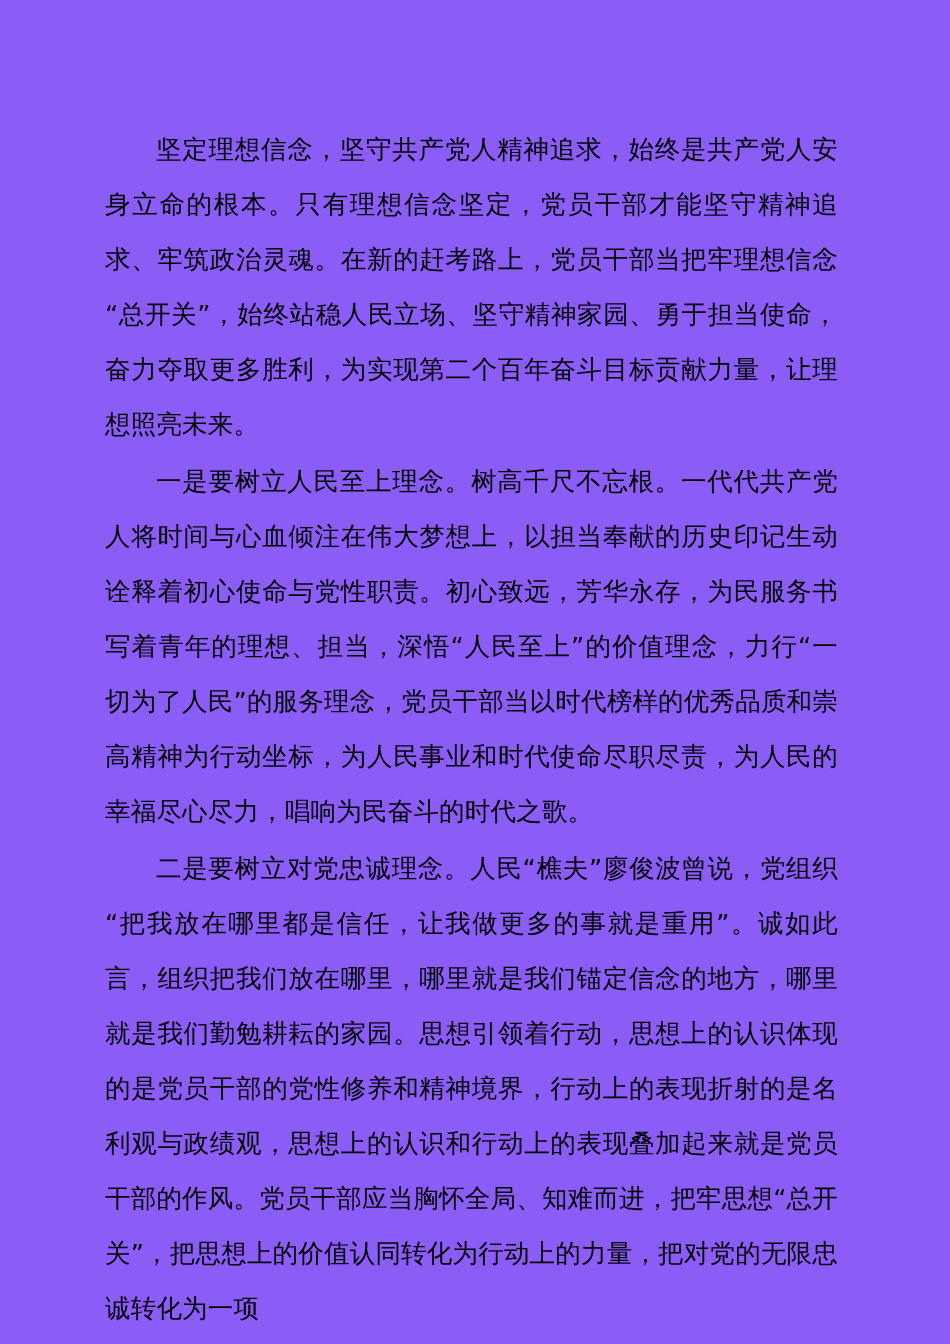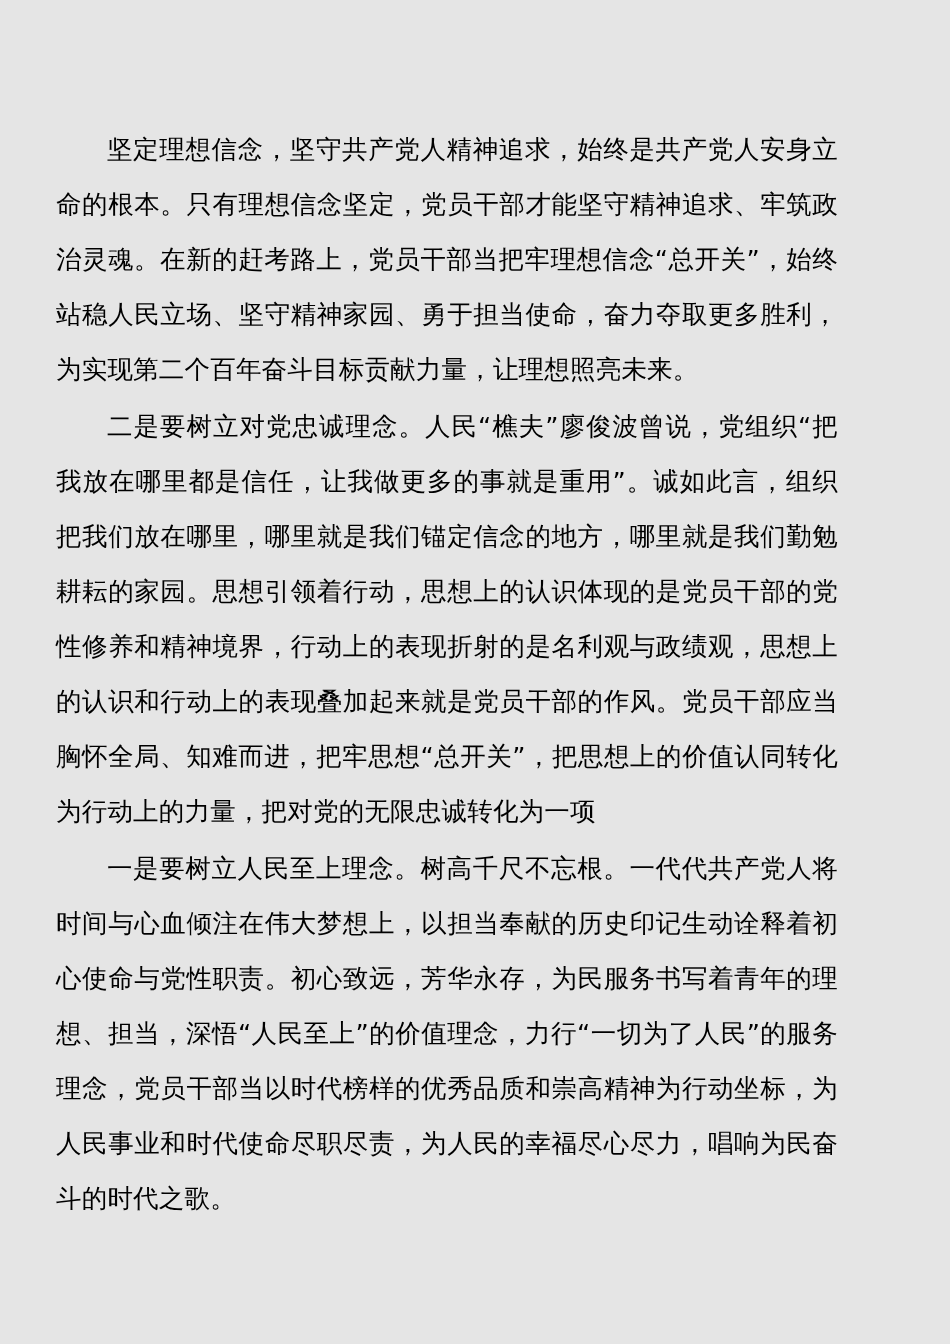--- a/index.html
+++ b/index.html
@@ -11,37 +11,37 @@
     width: 950px;
     height: 1344px;
     font-family: "DejaVu Sans", "Liberation Sans", sans-serif;
     color: #000000;
     overflow: hidden;
   }
   .page {
     box-sizing: border-box;
     width: 950px;
     height: 1344px;
-    padding: 122px 112px 0 56px;
-    background: #e5e5e5;
+    padding: 122px 112px 0 105px;
+    background: #8b5cf6;
   }
   .doc-body {
     font-size: 25.5px;
     line-height: 55px;
     text-align: justify;
     text-justify: inter-ideograph;
     letter-spacing: 0.2px;
   }
   .para {
     margin: 0 0 2px 0;
     text-indent: 2em;
   }
 </style>
 </head>
 <body>
 
 <div class="page">
   <div class="doc-body">
     <p class="para">坚定理想信念，坚守共产党人精神追求，始终是共产党人安身立命的根本。只有理想信念坚定，党员干部才能坚守精神追求、牢筑政治灵魂。在新的赶考路上，党员干部当把牢理想信念“总开关”，始终站稳人民立场、坚守精神家园、勇于担当使命，奋力夺取更多胜利，为实现第二个百年奋斗目标贡献力量，让理想照亮未来。</p>
+    <p class="para">一是要树立人民至上理念。树高千尺不忘根。一代代共产党人将时间与心血倾注在伟大梦想上，以担当奉献的历史印记生动诠释着初心使命与党性职责。初心致远，芳华永存，为民服务书写着青年的理想、担当，深悟“人民至上”的价值理念，力行“一切为了人民”的服务理念，党员干部当以时代榜样的优秀品质和崇高精神为行动坐标，为人民事业和时代使命尽职尽责，为人民的幸福尽心尽力，唱响为民奋斗的时代之歌。</p>
     <p class="para">二是要树立对党忠诚理念。人民“樵夫”廖俊波曾说，党组织“把我放在哪里都是信任，让我做更多的事就是重用”。诚如此言，组织把我们放在哪里，哪里就是我们锚定信念的地方，哪里就是我们勤勉耕耘的家园。思想引领着行动，思想上的认识体现的是党员干部的党性修养和精神境界，行动上的表现折射的是名利观与政绩观，思想上的认识和行动上的表现叠加起来就是党员干部的作风。党员干部应当胸怀全局、知难而进，把牢思想“总开关”，把思想上的价值认同转化为行动上的力量，把对党的无限忠诚转化为一项</p>
-    <p class="para">一是要树立人民至上理念。树高千尺不忘根。一代代共产党人将时间与心血倾注在伟大梦想上，以担当奉献的历史印记生动诠释着初心使命与党性职责。初心致远，芳华永存，为民服务书写着青年的理想、担当，深悟“人民至上”的价值理念，力行“一切为了人民”的服务理念，党员干部当以时代榜样的优秀品质和崇高精神为行动坐标，为人民事业和时代使命尽职尽责，为人民的幸福尽心尽力，唱响为民奋斗的时代之歌。</p>
   </div>
 </div>
 
 </body></html>

